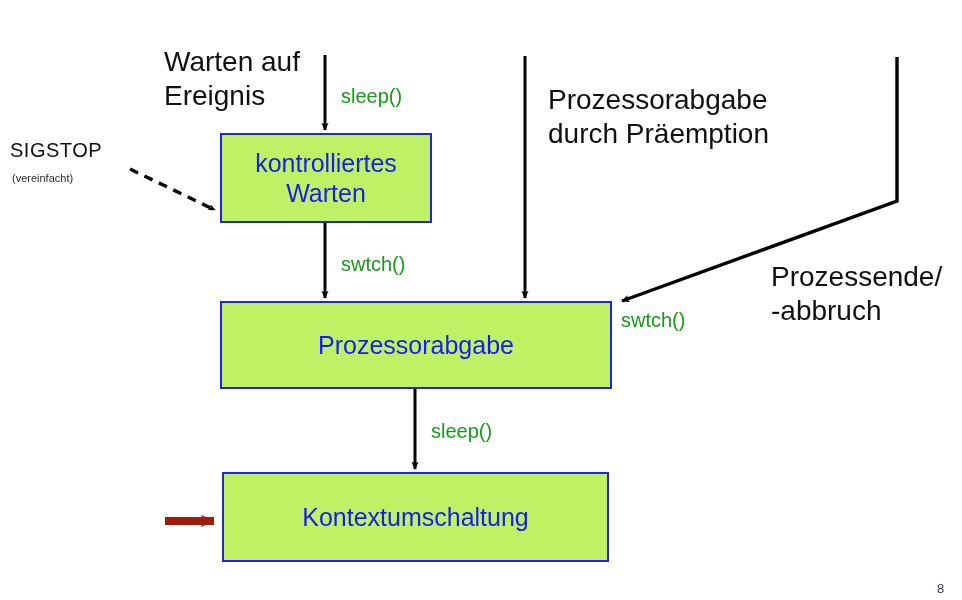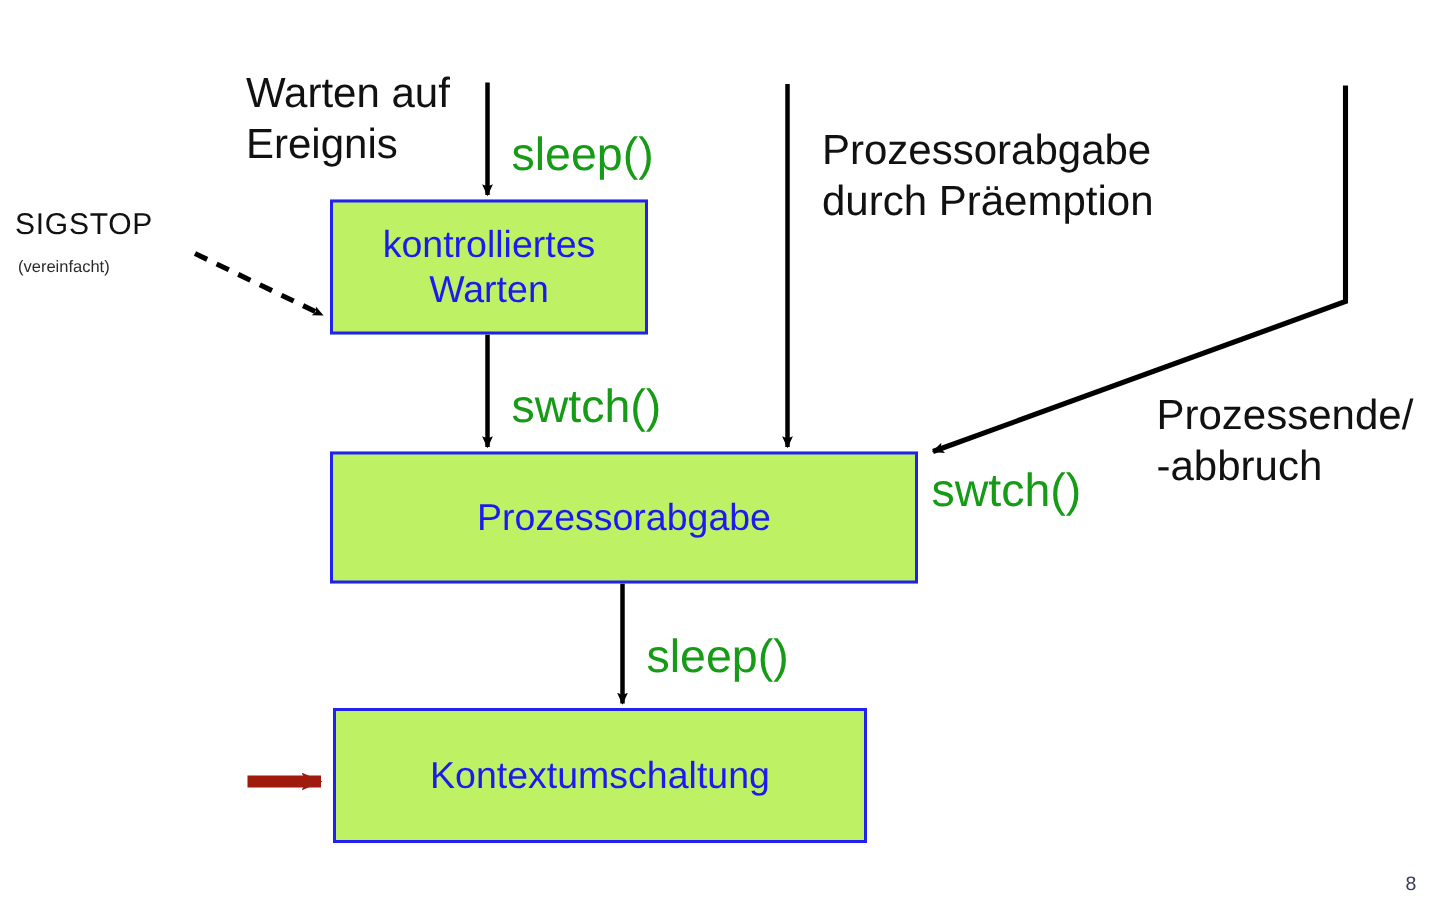--- a/index.html
+++ b/index.html
@@ -46,21 +46,21 @@
     white-space: pre-line;
     font-family: "Liberation Sans", sans-serif;
   }
   .ann-black {
     color: #111111;
     font-size: 28px;
     line-height: 1.22;
   }
   .ann-green {
     color: #169b16;
-    font-size: 31px;
+    font-size: 20px;
     line-height: 1.2;
   }
   .ann-sigstop {
     color: #111111;
     font-size: 20px;
     line-height: 1.05;
     letter-spacing: 0.5px;
   }
   .ann-sub {
     color: #2b2b2b;
@@ -110,21 +110,21 @@
 
   <div class="node-box" style="left:220px; top:133px; width:212px; height:90px;">
     <span class="node-label">kontrolliertes
 Warten</span>
   </div>
 
   <div class="node-box" style="left:220px; top:301px; width:392px; height:88px;">
     <span class="node-label">Prozessorabgabe</span>
   </div>
 
-  <div class="node-box" style="left:222px; top:472px; width:356px; height:90px;text-align:center;">
+  <div class="node-box" style="left:222px; top:472px; width:387px; height:90px;text-align:center;">
     <span class="node-label">Kontextumschaltung</span>
   </div>
 
   <div class="ann ann-black" style="left:164px; top:45px; text-align:left;">Warten auf
 Ereignis</div>
 
   <div class="ann ann-sigstop" style="left:10px; top:140px;">SIGSTOP</div>
 
   <div class="ann ann-sub" style="left:12px; top:172px;">(vereinfacht)</div>
 

